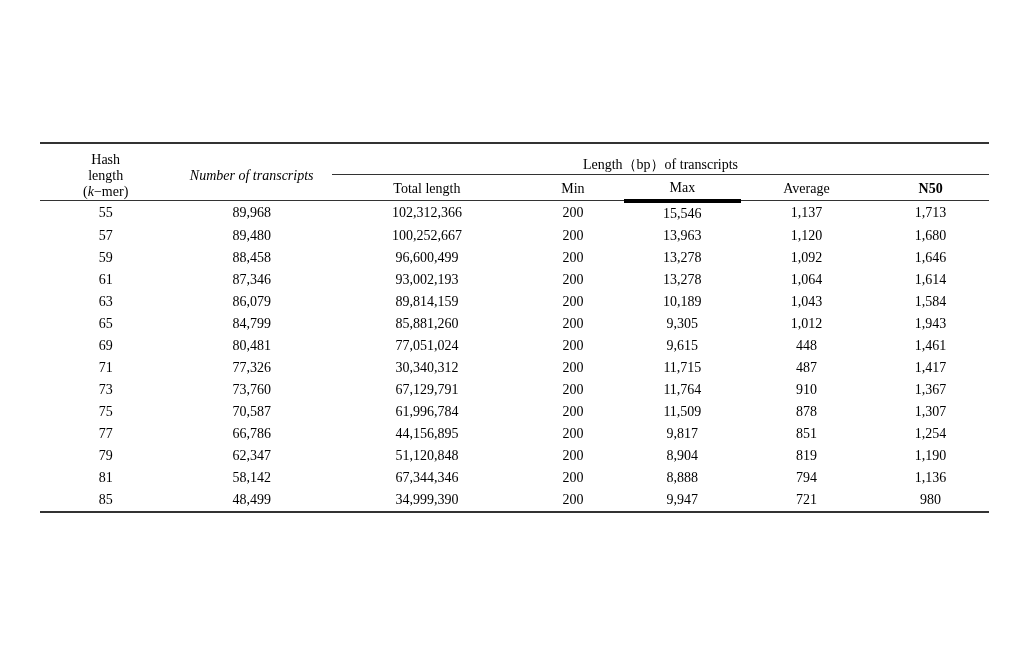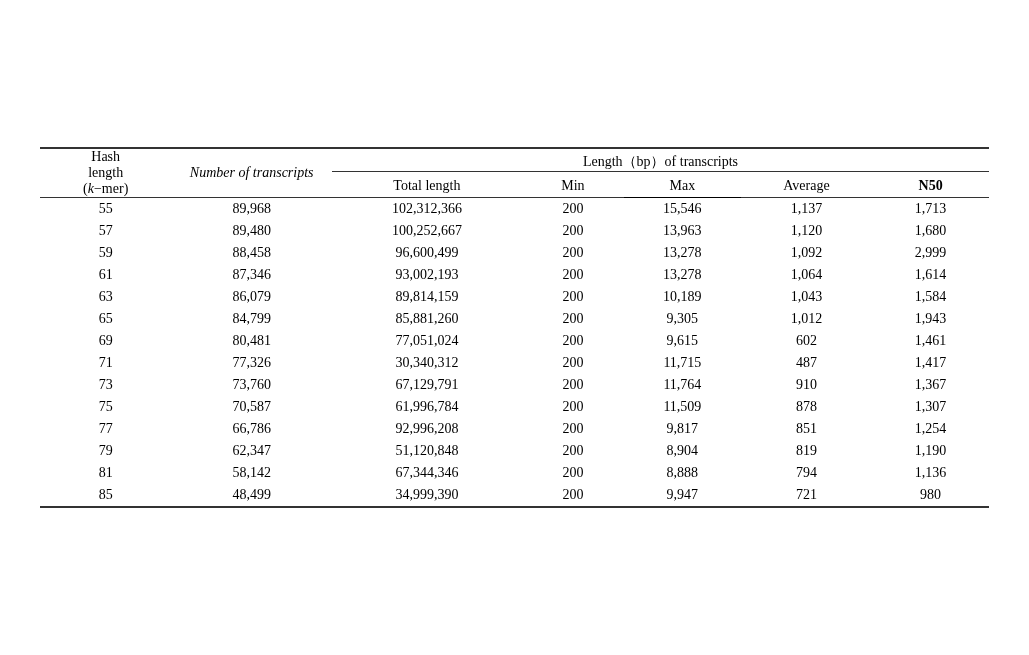--- a/index.html
+++ b/index.html
@@ -18,21 +18,21 @@
       width: 100%;
     }
     table {
       border-collapse: collapse;
       width: 100%;
       border-top: 2px solid #333;
       border-bottom: 2px solid #333;
     }
     thead tr:first-child th {
       border-bottom: none;
-      padding-top: 0;
+      padding-top: 8px;
       padding-bottom: 0px;
       vertical-align: bottom;
     }
     thead tr:nth-child(2) th {
       border-bottom: 1px solid #333;
       padding-top: 2px;
       vertical-align: bottom;
       margin-top: 20px;
     }
     th, td {
@@ -74,21 +74,21 @@
     <thead>
       <tr>
         <th class="col-hash" rowspan="2" style="vertical-align:middle; border-bottom: 1px solid #333;">Hash<br>length<br>(<i>k</i>−mer)</th>
         <th class="col-num" rowspan="2" style="vertical-align:middle; border-bottom: 1px solid #333; font-style: italic;">Number of
 transcripts</th>
         <th colspan="5" class="span-header" style="border-bottom: 1px solid #333;">Length（bp）of transcripts</th>
       </tr>
       <tr>
         <th class="col-total" style="border-bottom: 1px solid #333;">Total length</th>
         <th class="col-min" style="border-bottom: 1px solid #333; text-align: center;">Min</th>
-        <th class="col-max" style="border-bottom: 1px solid #000000;">Max</th>
+        <th class="col-max" style="border-bottom: 4px solid #000000;">Max</th>
         <th class="col-avg" style="border-bottom: 1px solid #333;">Average</th>
         <th class="col-n50" style="border-bottom: 1px solid #333; font-weight: bold;">N50</th>
       </tr>
     </thead>
     <tbody id="table-body">
     <tr>
     <td>55</td>
     <td>89,968</td>
     <td>102,312,366</td>
     <td>200</td>
@@ -105,21 +105,21 @@
     <td>1,120</td>
     <td>1,680</td>
   </tr>
         <tr>
     <td>59</td>
     <td>88,458</td>
     <td>96,600,499</td>
     <td>200</td>
     <td>13,278</td>
     <td>1,092</td>
-    <td>2,999</td>
+    <td>1,646</td>
   </tr>
         <tr>
     <td>61</td>
     <td>87,346</td>
     <td>93,002,193</td>
     <td>200</td>
     <td>13,278</td>
     <td>1,064</td>
     <td>1,614</td>
   </tr>
@@ -140,21 +140,21 @@
     <td>9,305</td>
     <td>1,012</td>
     <td>1,943</td>
   </tr>
         <tr>
     <td>69</td>
     <td>80,481</td>
     <td>77,051,024</td>
     <td>200</td>
     <td>9,615</td>
-    <td>602</td>
+    <td>448</td>
     <td>1,461</td>
   </tr>
         <tr>
     <td>71</td>
     <td>77,326</td>
     <td>30,340,312</td>
     <td>200</td>
     <td>11,715</td>
     <td>487</td>
     <td>1,417</td>
@@ -173,21 +173,21 @@
     <td>70,587</td>
     <td>61,996,784</td>
     <td>200</td>
     <td>11,509</td>
     <td>878</td>
     <td>1,307</td>
   </tr>
         <tr>
     <td>77</td>
     <td>66,786</td>
-    <td>92,996,208</td>
+    <td>44,156,895</td>
     <td>200</td>
     <td>9,817</td>
     <td>851</td>
     <td>1,254</td>
   </tr>
         <tr>
     <td>79</td>
     <td>62,347</td>
     <td>51,120,848</td>
     <td>200</td>

